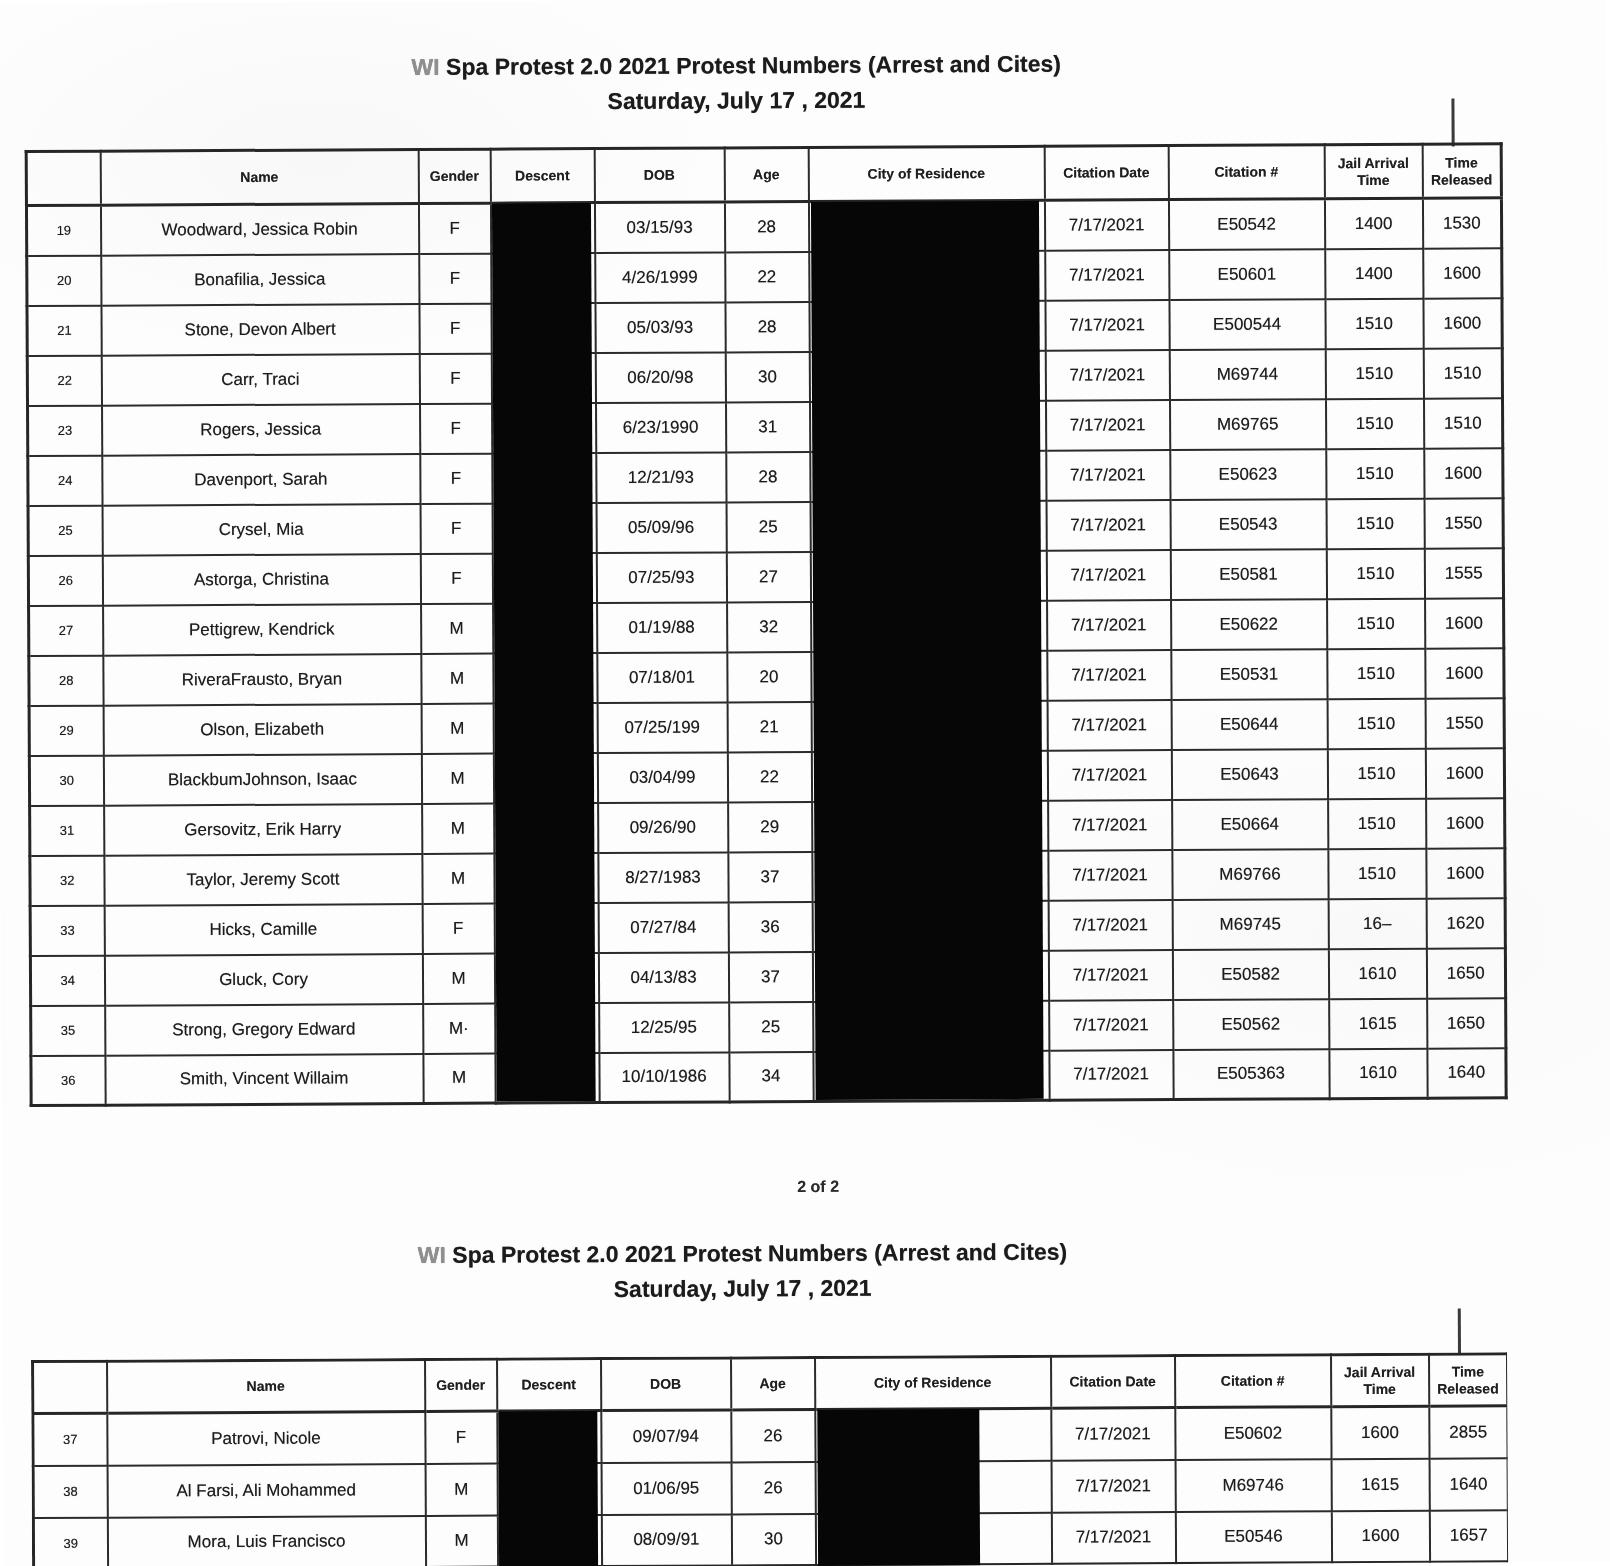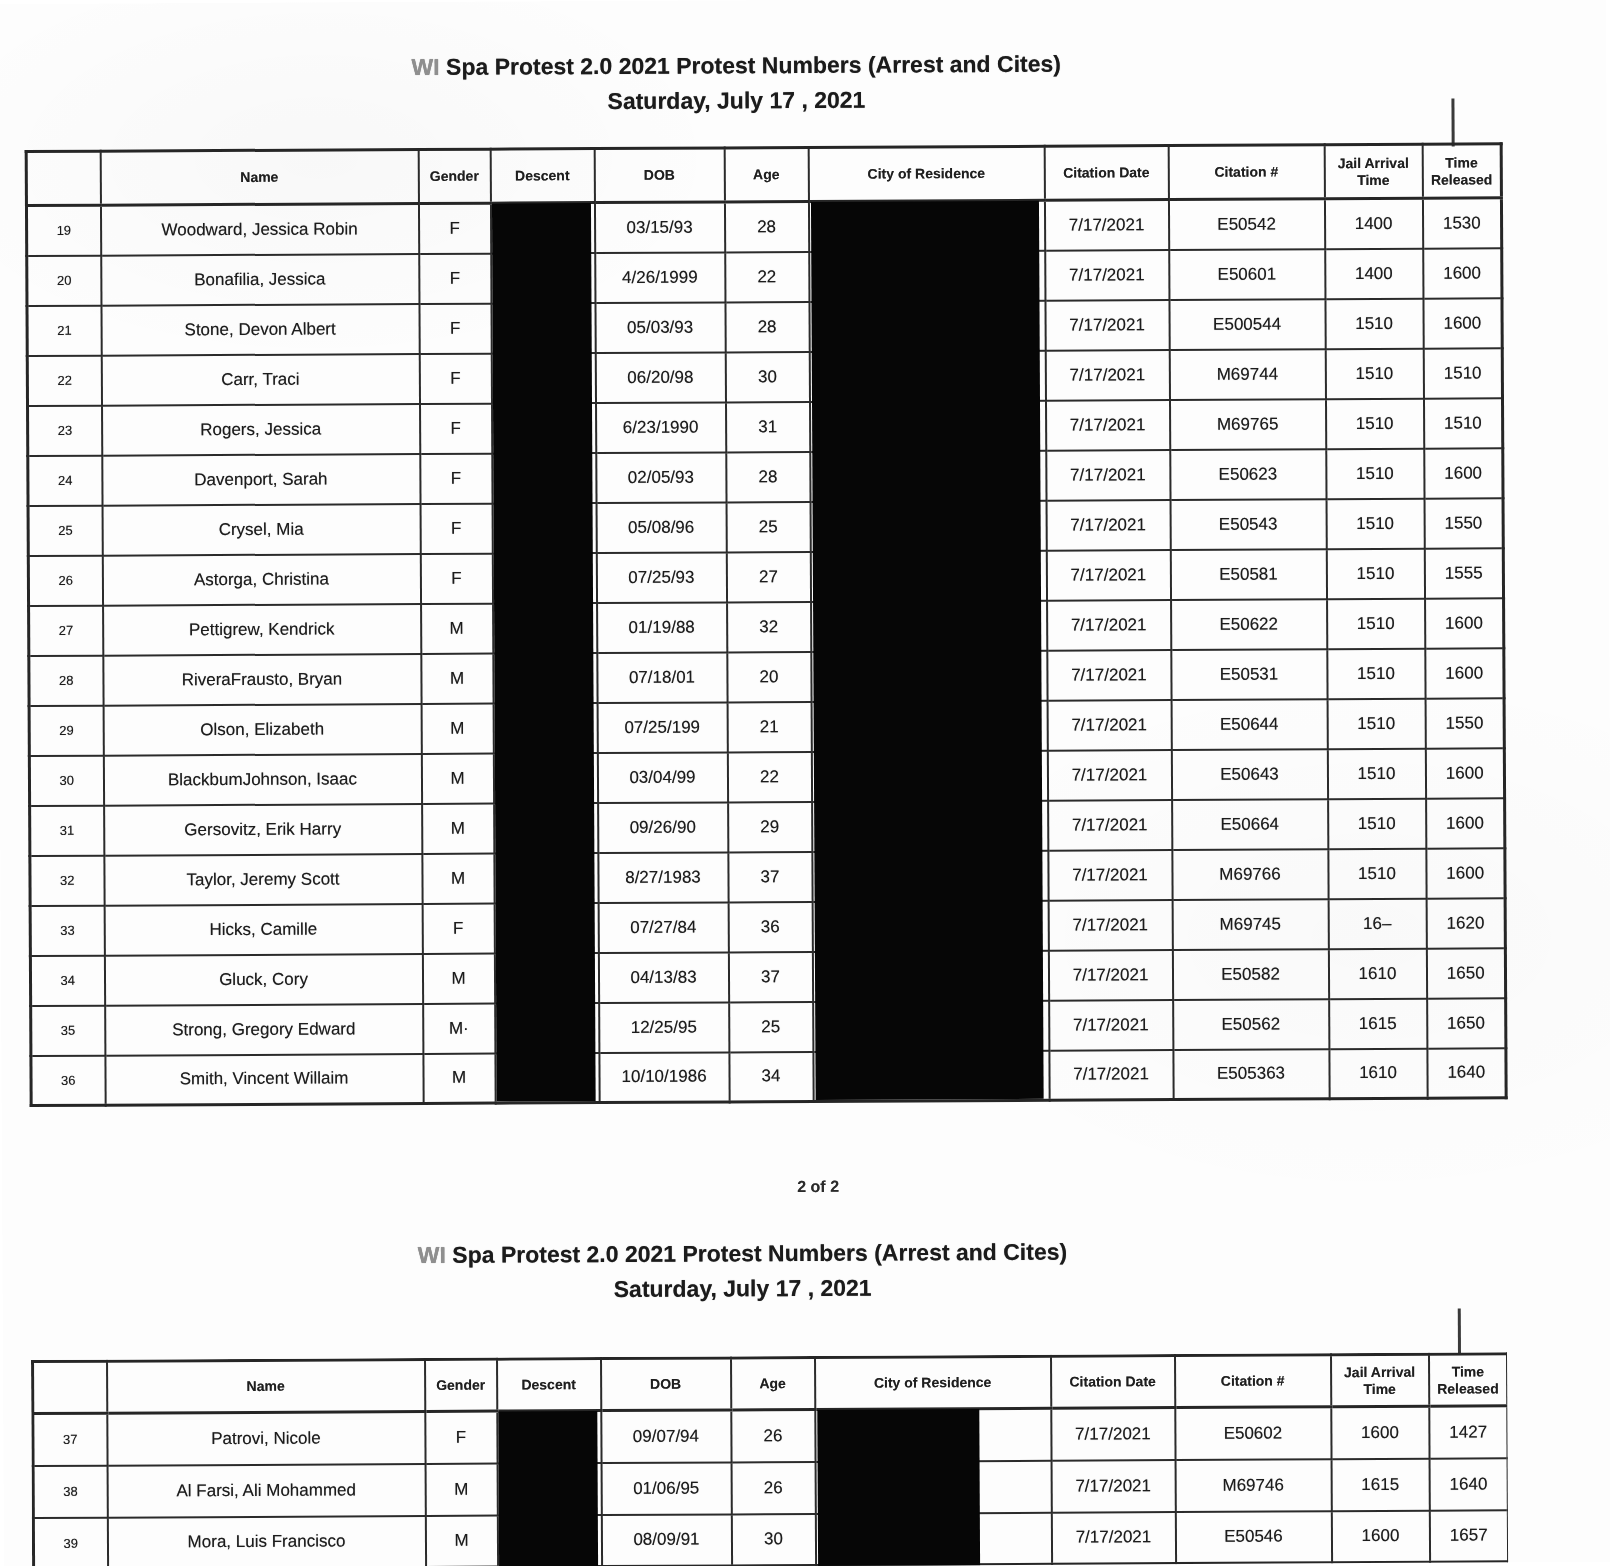--- a/index.html
+++ b/index.html
@@ -189,34 +189,34 @@
             <td class="c7">7/17/2021</td>
             <td class="c8">M69765</td>
             <td class="c9">1510</td>
             <td class="c10">1510</td>
           </tr>
           <tr>
             <td class="c0">24</td>
             <td class="c1">Davenport, Sarah</td>
             <td class="c2">F</td>
             <td class="c3"></td>
-            <td class="c4">02/05/93</td>
+            <td class="c4">12/21/93</td>
             <td class="c5">28</td>
             <td class="c6"></td>
             <td class="c7">7/17/2021</td>
             <td class="c8">E50623</td>
             <td class="c9">1510</td>
             <td class="c10">1600</td>
           </tr>
           <tr>
             <td class="c0">25</td>
             <td class="c1">Crysel, Mia</td>
             <td class="c2">F</td>
             <td class="c3"></td>
-            <td class="c4">05/08/96</td>
+            <td class="c4">05/09/96</td>
             <td class="c5">25</td>
             <td class="c6"></td>
             <td class="c7">7/17/2021</td>
             <td class="c8">E50543</td>
             <td class="c9">1510</td>
             <td class="c10">1550</td>
           </tr>
           <tr>
             <td class="c0">26</td>
             <td class="c1">Astorga, Christina</td>
@@ -410,21 +410,21 @@
             <td class="c0">37</td>
             <td class="c1">Patrovi, Nicole</td>
             <td class="c2">F</td>
             <td class="c3"></td>
             <td class="c4">09/07/94</td>
             <td class="c5">26</td>
             <td class="c6"></td>
             <td class="c7">7/17/2021</td>
             <td class="c8">E50602</td>
             <td class="c9">1600</td>
-            <td class="c10">1427</td>
+            <td class="c10">2855</td>
           </tr>
           <tr>
             <td class="c0">38</td>
             <td class="c1">Al Farsi, Ali Mohammed</td>
             <td class="c2">M</td>
             <td class="c3"></td>
             <td class="c4">01/06/95</td>
             <td class="c5">26</td>
             <td class="c6"></td>
             <td class="c7">7/17/2021</td>

